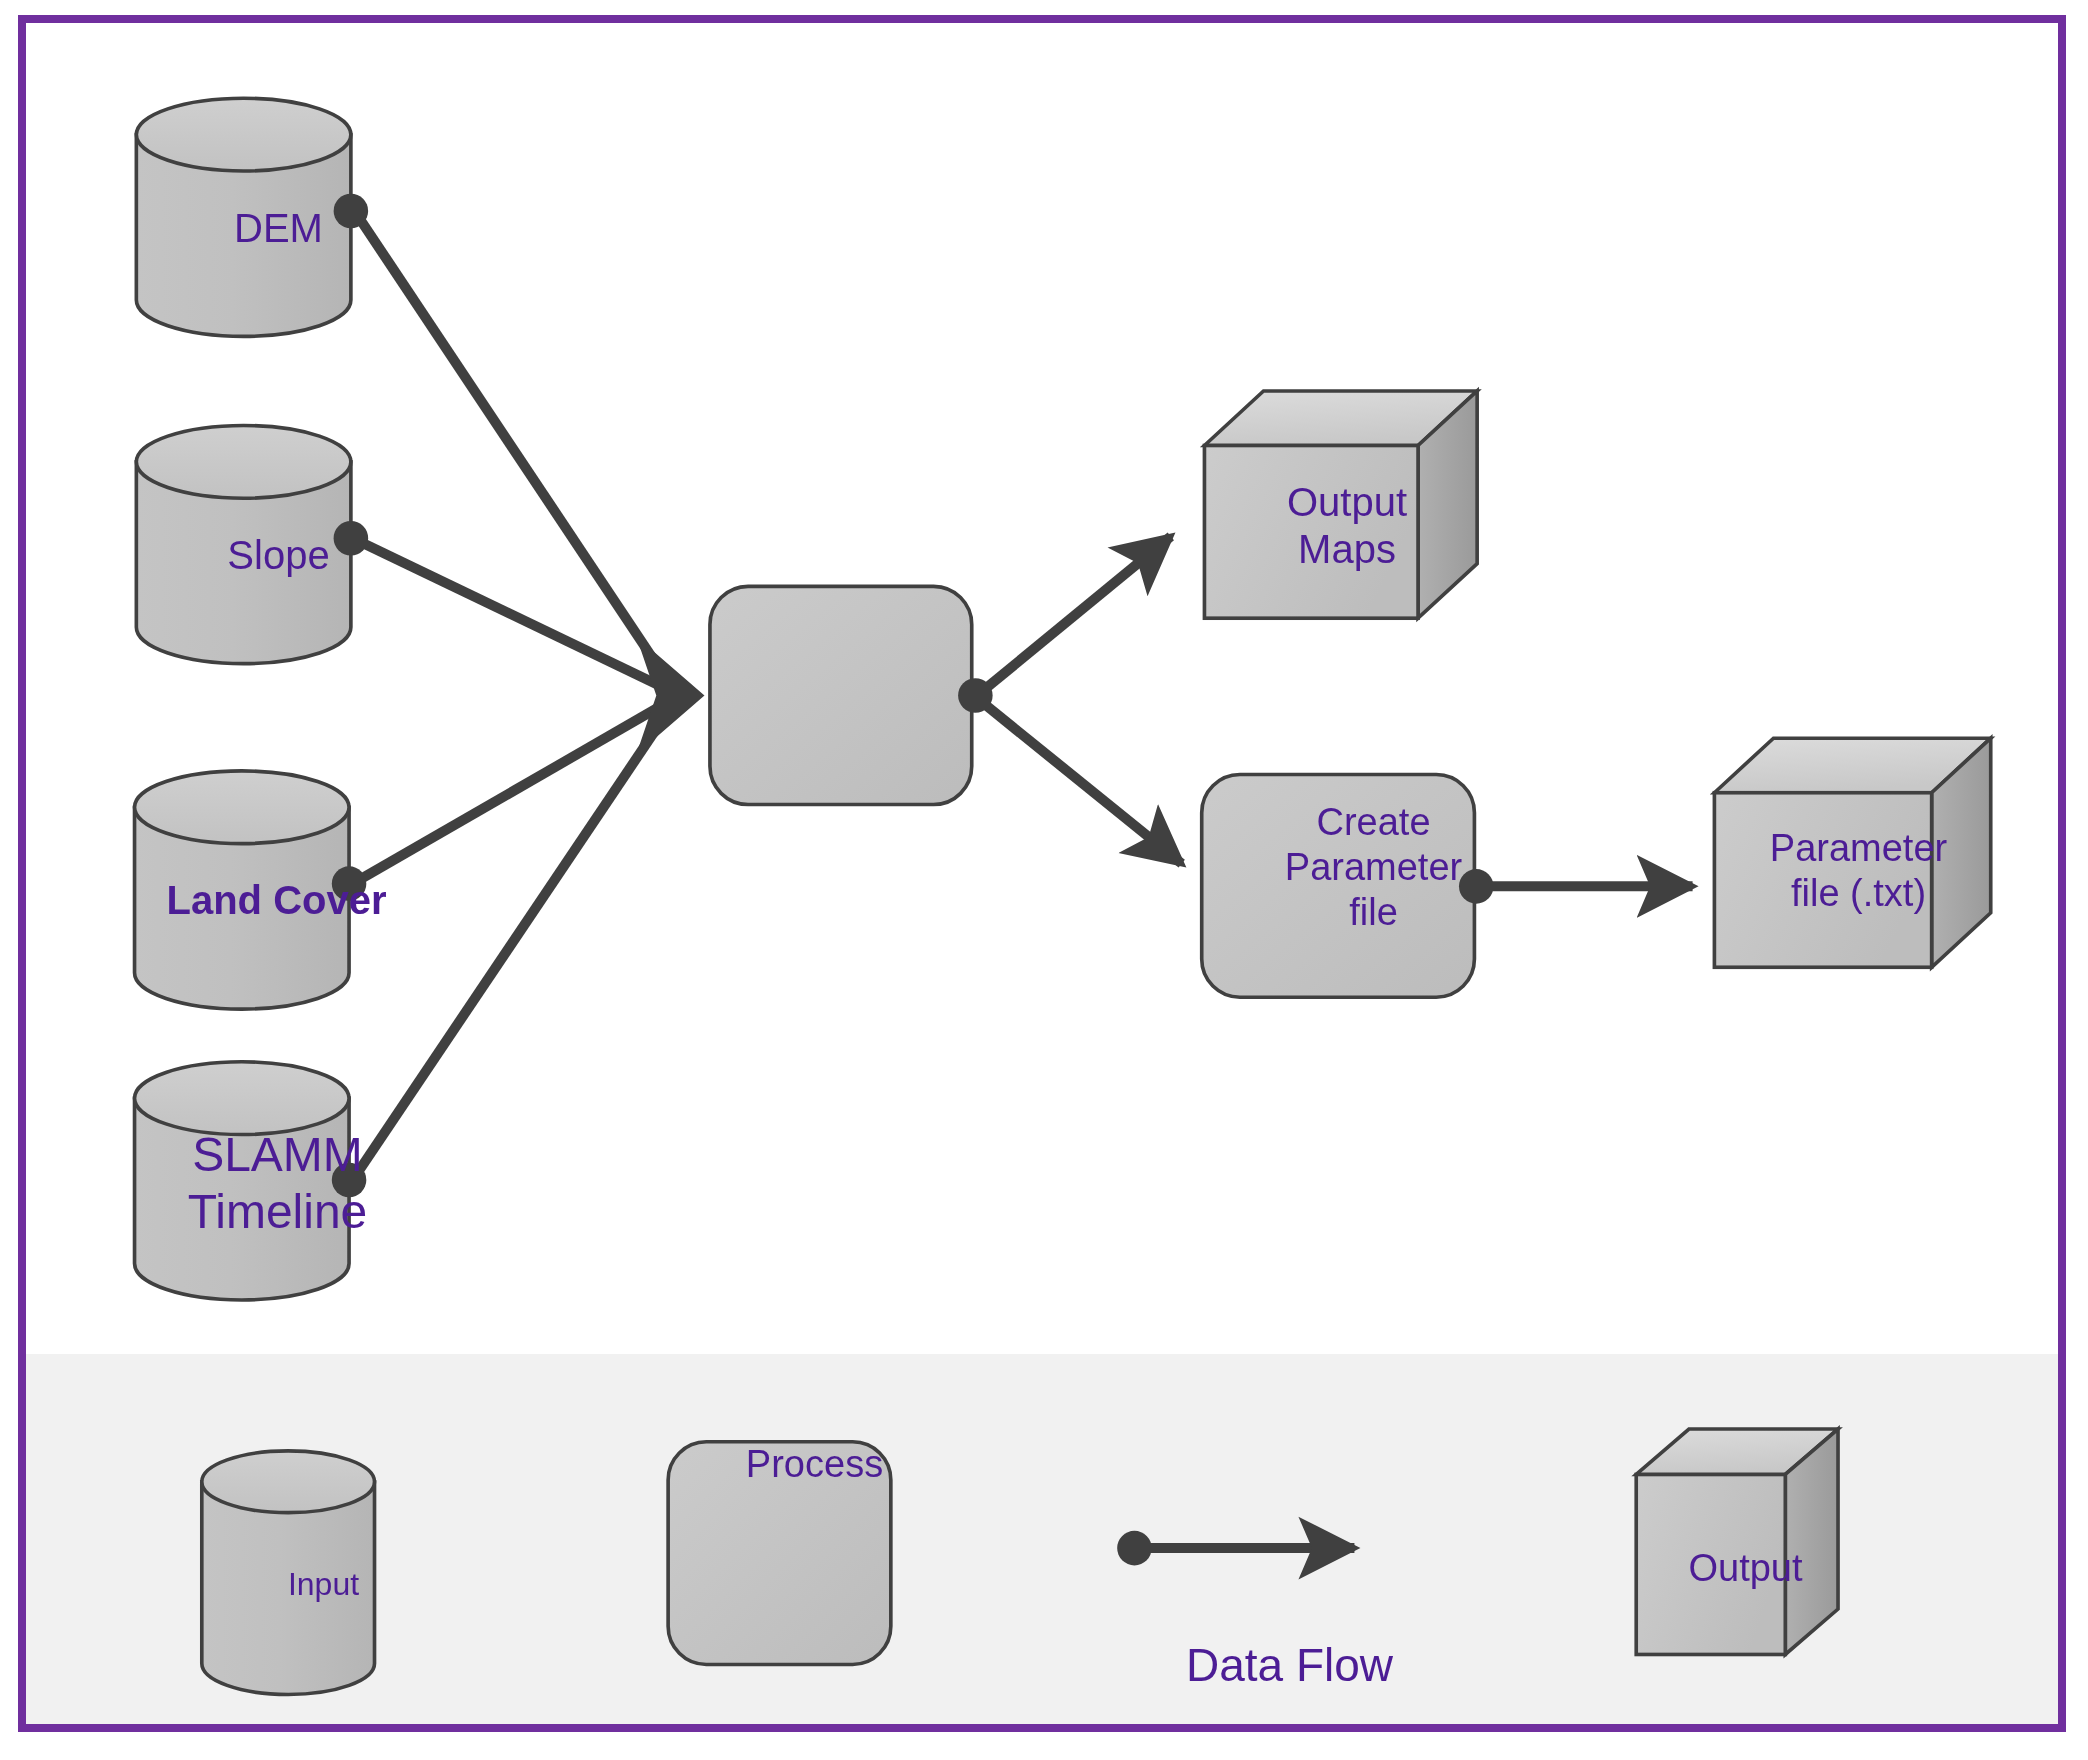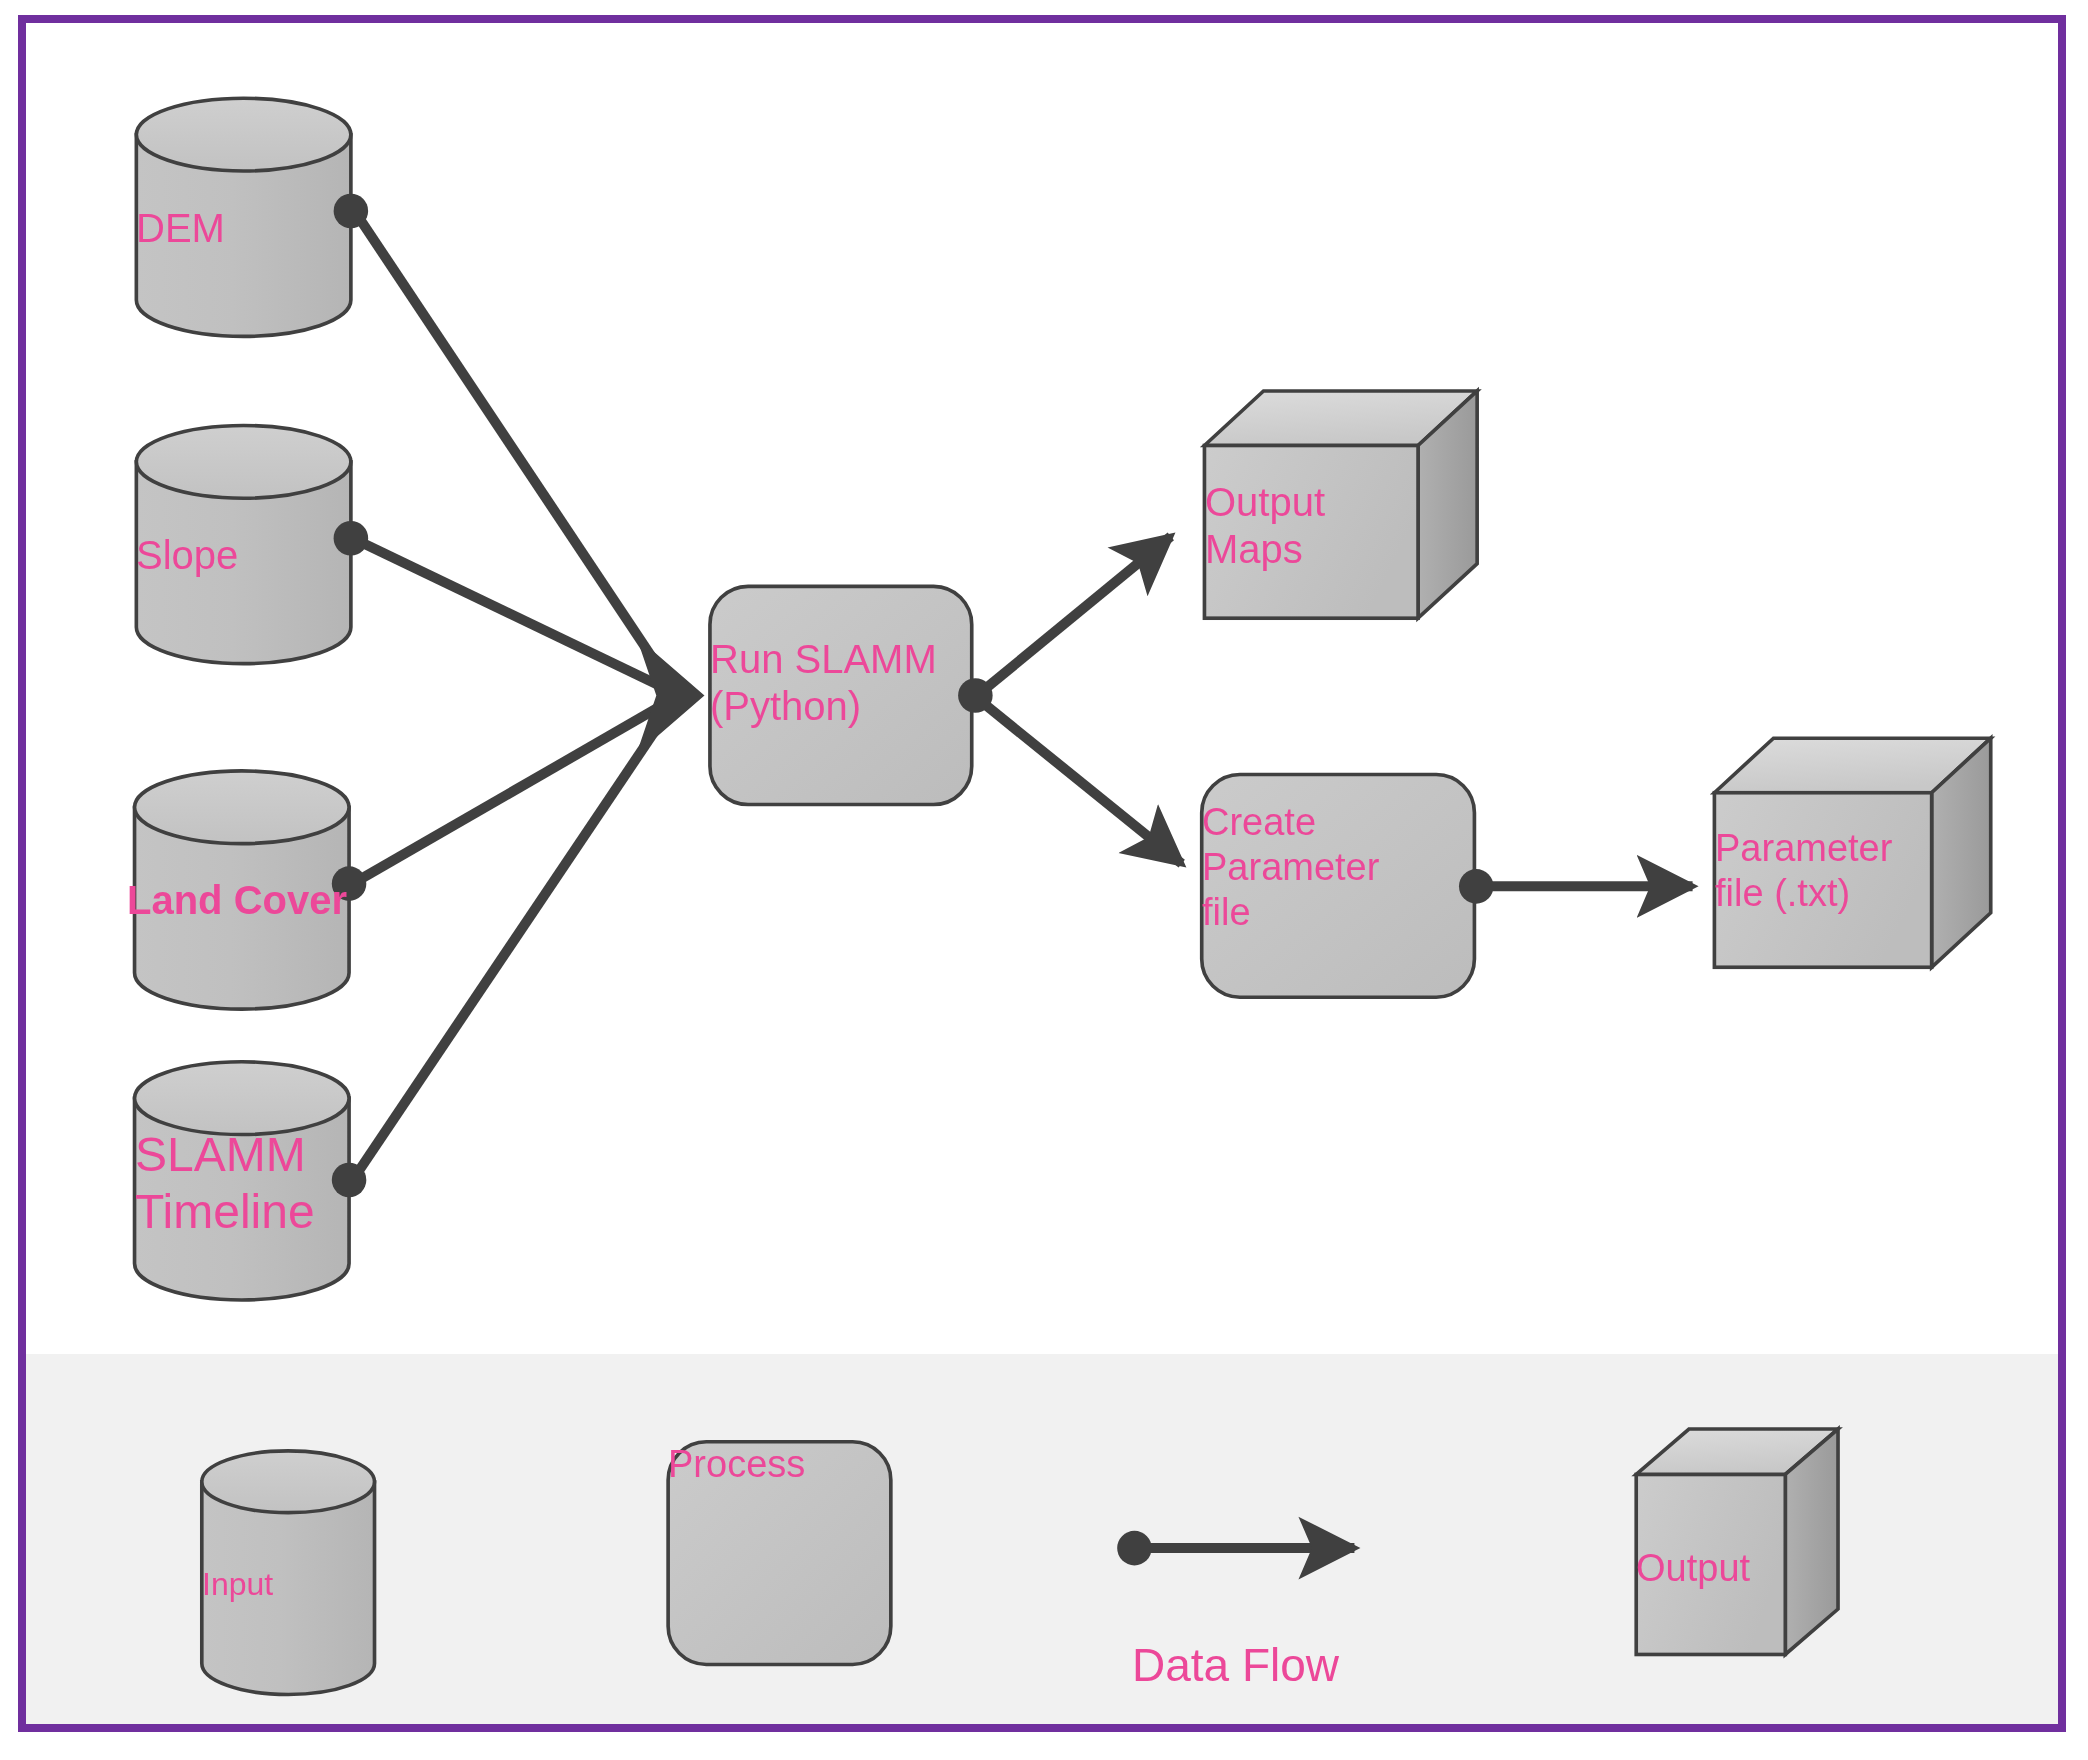--- a/index.html
+++ b/index.html
@@ -45,25 +45,27 @@
   svg.layer {
     position: absolute;
     left: 0;
     top: 0;
     width: 2088px;
     height: 1760px;
     overflow: visible;
   }
   .node-label {
     position: absolute;
-    color: #ec4899;
+    text-align: center;
+    color: #4c1d95;
     font-family: "Liberation Sans", sans-serif;
     line-height: 1.18;
     pointer-events: none;
     white-space: pre-line;
+    margin-left: 35px;
   }
 </style>
 </head>
 <body>
 
 <div id="page">
 
   <div id="frame"></div>
   <div id="legend-panel"></div>
 
@@ -185,22 +187,20 @@
 
     <div class="node-label" style="left:136px; top:205px; width:215px; font-size:40px;">DEM</div>
 
     <div class="node-label" style="left:136px; top:532px; width:215px; font-size:40px;">Slope</div>
 
     <div class="node-label" style="left:127px; top:877px; width:229px; font-size:40px;font-weight:bold;">Land Cover</div>
 
     <div class="node-label" style="left:135px; top:1127px; width:215px; font-size:48px;">SLAMM
 Timeline</div>
 
-    <div class="node-label" style="left:710px; top:636px; width:262px; font-size:40px;">Run SLAMM
-(Python)</div>
 
     <div class="node-label" style="left:1202px; top:800px; width:273px; font-size:38px;">Create
 Parameter
 file</div>
 
     <div class="node-label" style="left:1205px; top:479px; width:214px; font-size:40px;">Output
 Maps</div>
 
     <div class="node-label" style="left:1715px; top:826px; width:217px; font-size:38px;">Parameter
 file (.txt)</div>

